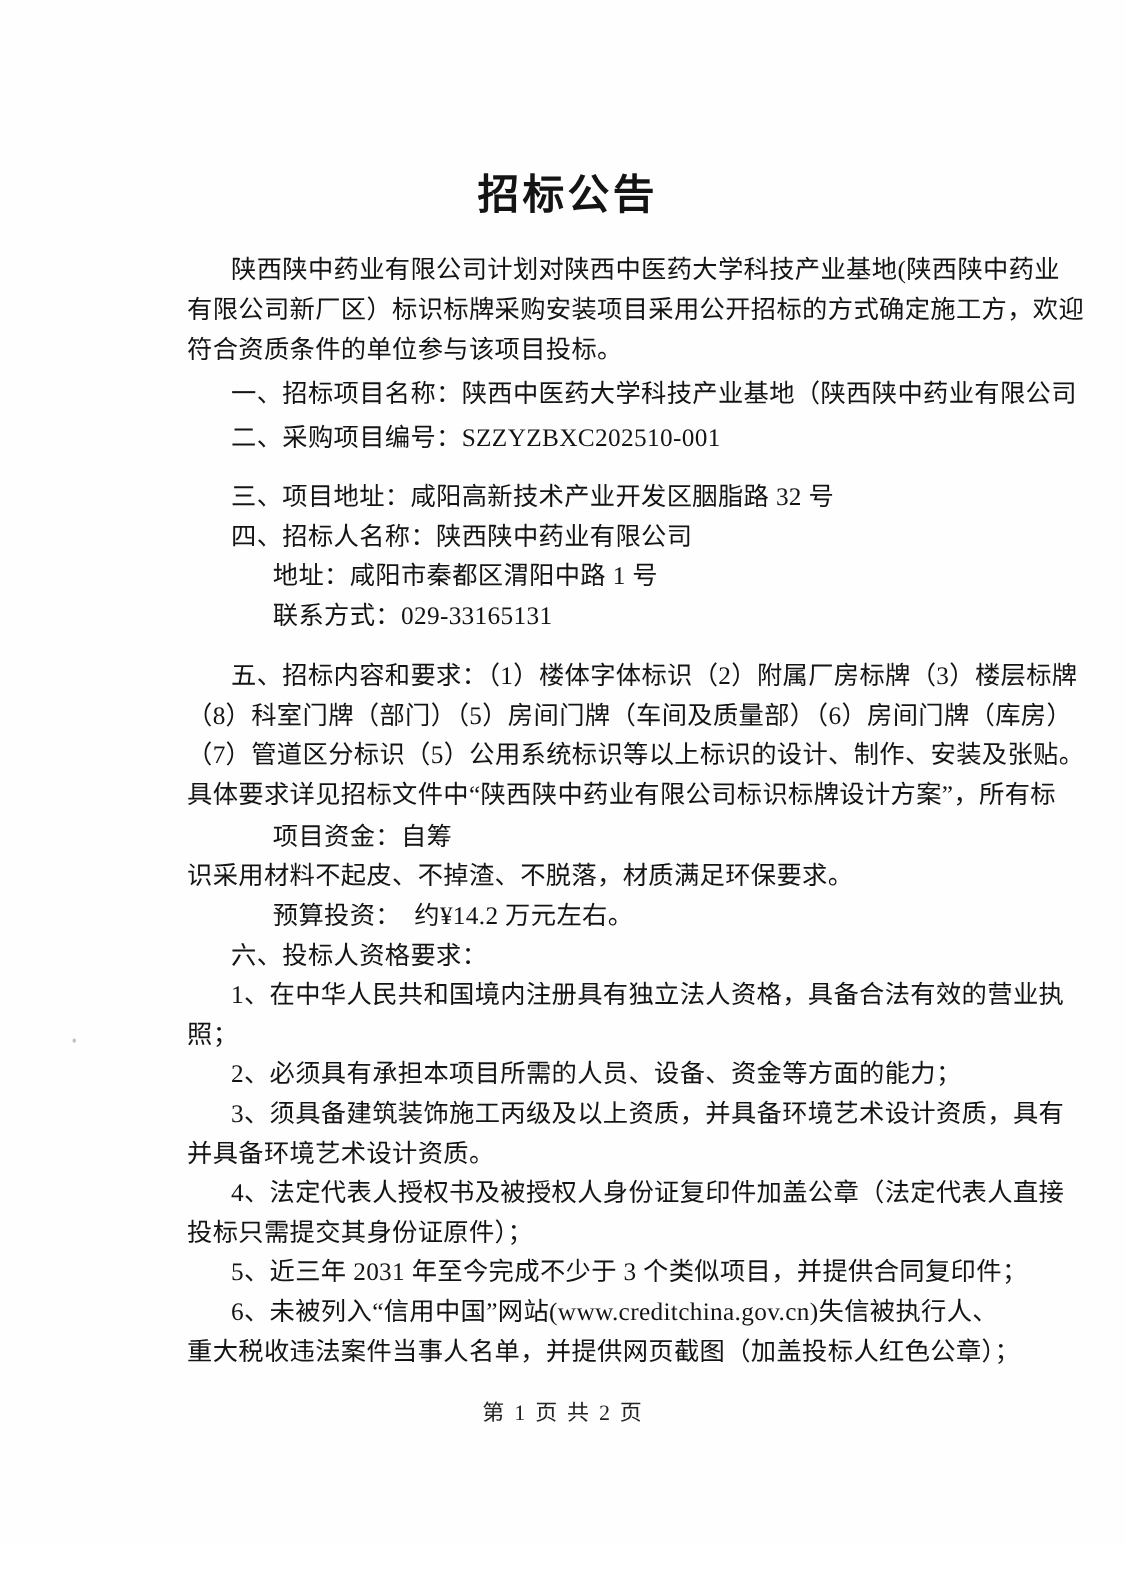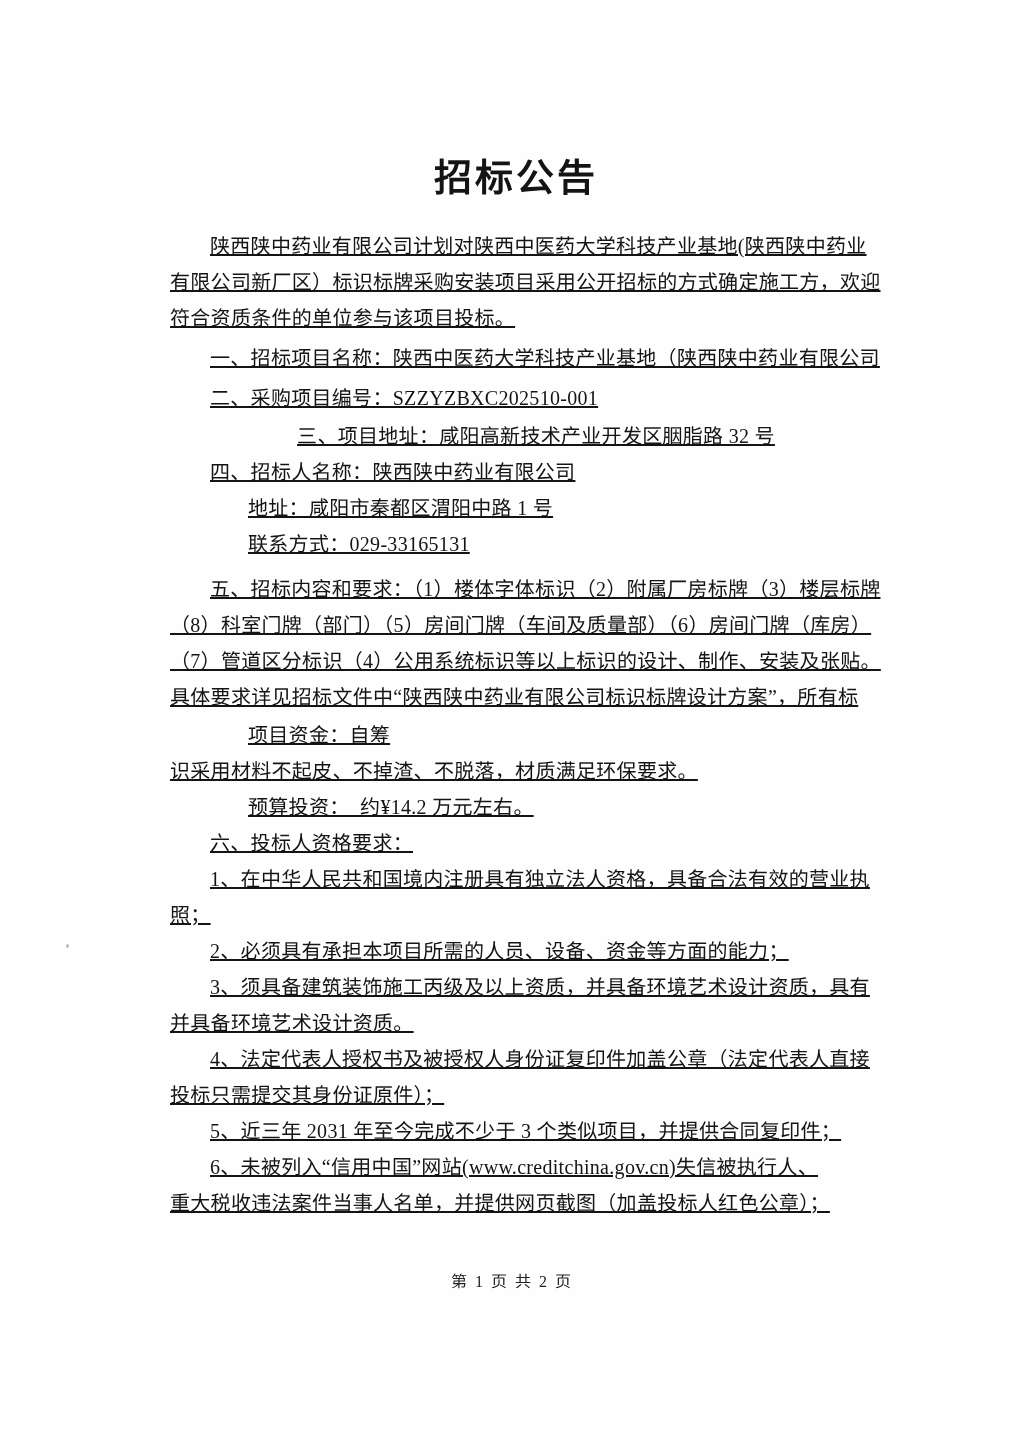--- a/index.html
+++ b/index.html
@@ -28,37 +28,36 @@
     font-size: 38px;
     line-height: 40px;
     font-weight: bold;
     text-align: center;
     letter-spacing: 3px;
   }
   .lines {
     width: 100%;
   }
   .line {
-    font-size: 20px;
+    font-size: 23px;
     line-height: 36px;
     letter-spacing: 0.3px;
     white-space: pre;
     font-weight: 500;
-    text-decoration: underline;
   }
   .indent-0 { padding-left: 0; }
   .indent-2 { padding-left: 40px; }
   .indent-3 { padding-left: 78px; }
   .page-footer {
     position: absolute;
     left: 0;
     right: 0;
     top: 1268px;
     text-align: center;
-    font-size: 16px;
+    font-size: 20px;
     letter-spacing: 2px;
     color: #222;
   }
   .scan-speck {
     position: absolute;
     left: 66px;
     top: 944px;
     width: 3px;
     height: 4px;
     background: #8a8a8a;
@@ -71,27 +70,27 @@
 
 <div class="page">
   <div class="content">
     <h1 class="doc-title">招标公告</h1>
     <div class="lines">
         <div class="line indent-2">陕西陕中药业有限公司计划对陕西中医药大学科技产业基地(陕西陕中药业</div>
         <div class="line indent-0">有限公司新厂区）标识标牌采购安装项目采用公开招标的方式确定施工方，欢迎</div>
         <div class="line indent-0">符合资质条件的单位参与该项目投标。</div>
         <div class="line indent-2" style="margin-top: 4px;">一、招标项目名称：陕西中医药大学科技产业基地（陕西陕中药业有限公司</div>
         <div class="line indent-2" style="margin-top: 4px;">二、采购项目编号：SZZYZBXC202510-001</div>
-        <div class="line indent-2" style="margin-top: 2px; text-align: center;">三、项目地址：咸阳高新技术产业开发区胭脂路 32 号</div>
+        <div class="line indent-2" style="margin-top: 18px;">三、项目地址：咸阳高新技术产业开发区胭脂路 32 号</div>
         <div class="line indent-2" style="margin-top: 0;">四、招标人名称：陕西陕中药业有限公司</div>
         <div class="line indent-3">地址：咸阳市秦都区渭阳中路 1 号</div>
         <div class="line indent-3">联系方式：029-33165131</div>
-        <div class="line indent-2" style="margin-top: 9px;">五、招标内容和要求：（1）楼体字体标识（2）附属厂房标牌（3）楼层标牌</div>
+        <div class="line indent-2" style="margin-top: 19px;">五、招标内容和要求：（1）楼体字体标识（2）附属厂房标牌（3）楼层标牌</div>
         <div class="line indent-0">（8）科室门牌（部门）（5）房间门牌（车间及质量部）（6）房间门牌（库房）</div>
-        <div class="line indent-0">（7）管道区分标识（4）公用系统标识等以上标识的设计、制作、安装及张贴。</div>
+        <div class="line indent-0">（7）管道区分标识（5）公用系统标识等以上标识的设计、制作、安装及张贴。</div>
         <div class="line indent-0">具体要求详见招标文件中“陕西陕中药业有限公司标识标牌设计方案”，所有标</div>
         <div class="line indent-3" style="margin-top: 2px;">项目资金：自筹</div>
         <div class="line indent-0">识采用材料不起皮、不掉渣、不脱落，材质满足环保要求。</div>
         <div class="line indent-3">预算投资：  约¥14.2 万元左右。</div>
         <div class="line indent-2">六、投标人资格要求：</div>
         <div class="line indent-2">1、在中华人民共和国境内注册具有独立法人资格，具备合法有效的营业执</div>
         <div class="line indent-0">照；</div>
         <div class="line indent-2">2、必须具有承担本项目所需的人员、设备、资金等方面的能力；</div>
         <div class="line indent-2">3、须具备建筑装饰施工丙级及以上资质，并具备环境艺术设计资质，具有</div>
         <div class="line indent-0">并具备环境艺术设计资质。</div>

